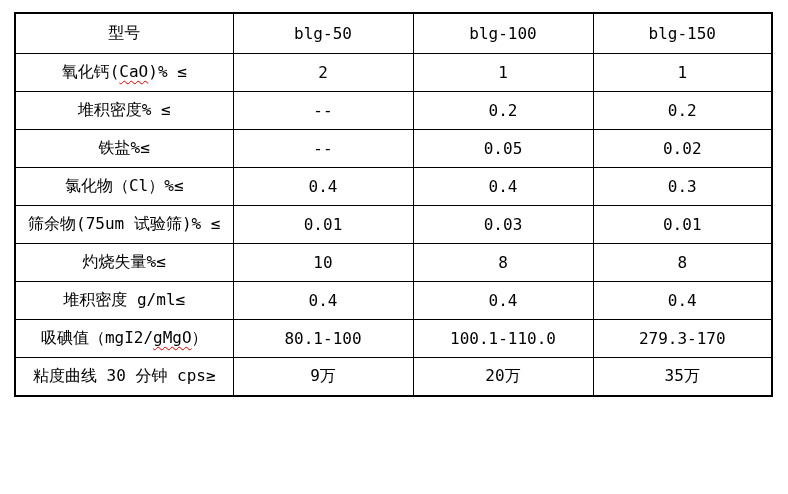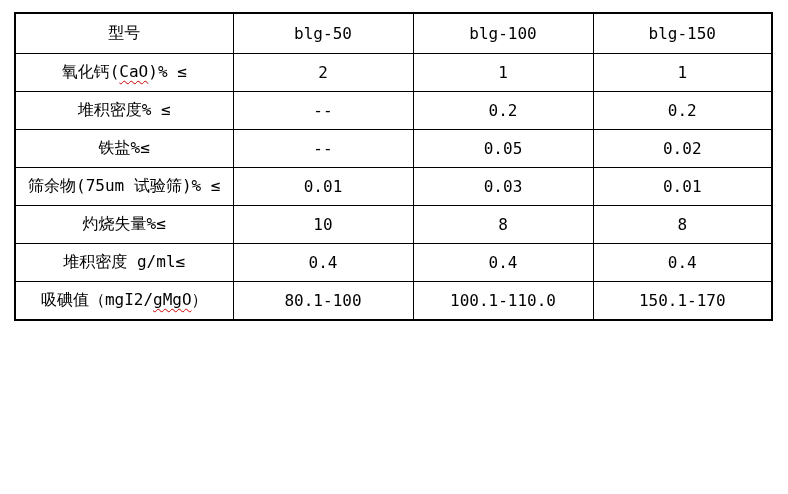--- a/index.html
+++ b/index.html
@@ -73,20 +73,26 @@
         <td>0.2</td>
         <td>0.2</td>
       </tr>
       <tr>
         <td><span>铁盐%≤</span></td>
         <td>--</td>
         <td>0.05</td>
         <td>0.02</td>
       </tr>
       <tr>
+        <td><span>氯化物（Cl）%≤</span></td>
+        <td>0.4</td>
+        <td>0.4</td>
+        <td>0.3</td>
+      </tr>
+      <tr>
         <td><span>筛余物(75um 试验筛)% ≤</span></td>
         <td>0.01</td>
         <td>0.03</td>
         <td>0.01</td>
       </tr>
       <tr>
         <td><span>灼烧失量%≤</span></td>
         <td>10</td>
         <td>8</td>
         <td>8</td>
@@ -94,16 +100,22 @@
       <tr>
         <td><span>堆积密度 g/ml≤</span></td>
         <td>0.4</td>
         <td>0.4</td>
         <td>0.4</td>
       </tr>
       <tr>
         <td><span>吸碘值（mgI2/</span><span class="wavy" style="text-decoration-color: rgb(204, 0, 0);">gMgO</span><span>）</span></td>
         <td>80.1-100</td>
         <td>100.1-110.0</td>
-        <td>150.1-170</td>
+        <td>279.3-170</td>
+      </tr>
+      <tr>
+        <td><span>粘度曲线 30 分钟 cps≥</span></td>
+        <td>9万</td>
+        <td>20万</td>
+        <td>35万</td>
       </tr>
     </tbody>
 </table>
 
 </body></html>

